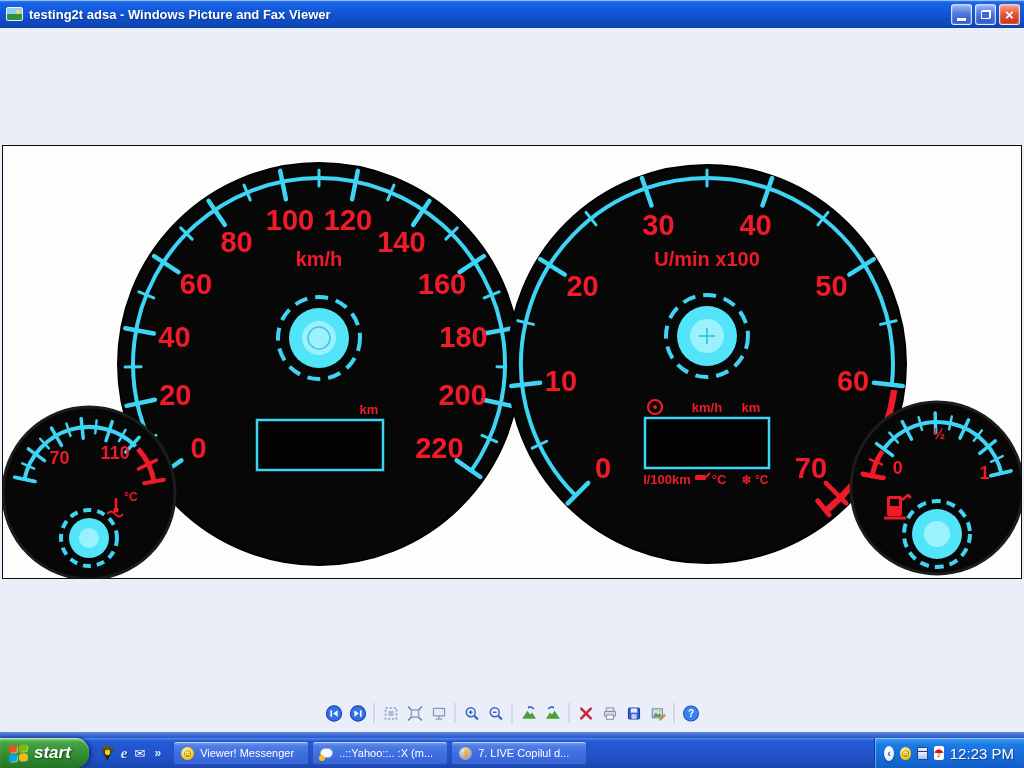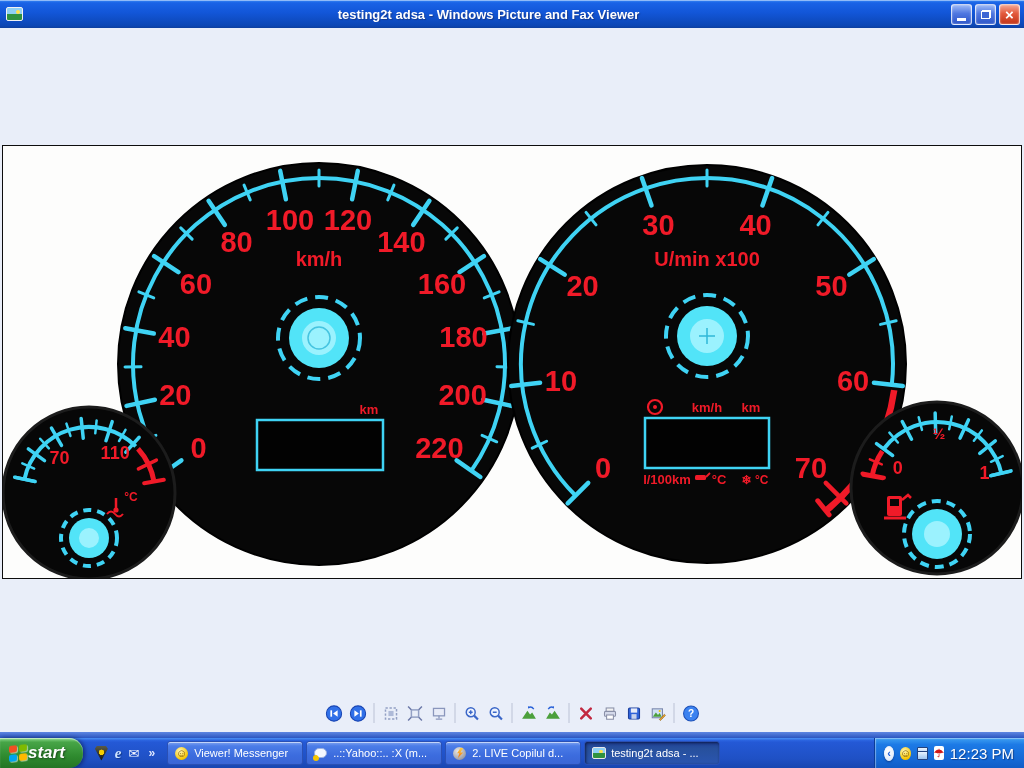--- a/index.html
+++ b/index.html
@@ -3,21 +3,21 @@
 <meta charset="utf-8">
 <style>
   * { margin:0; padding:0; box-sizing:border-box; }
   html,body { width:1024px; height:768px; overflow:hidden; }
   body { position:relative; font-family:"Liberation Sans", sans-serif; background:#e9eef9; }
 
   
   .titlebar { position:absolute; top:0; left:0; width:1024px; height:28px;
     background:linear-gradient(180deg,#3b8bf5 0%,#1a63e6 10%,#1256d8 45%,#0c46b4 92%,#0d3f9e 100%);
     display:flex; align-items:center; padding:0 4px 0 6px;
-    box-shadow:inset 0 1px 0 rgba(255,255,255,.45);text-align:center; }
+    box-shadow:inset 0 1px 0 rgba(255,255,255,.45); }
   .titlebar .appicon { width:17px; height:14px; margin-right:6px; border:1px solid #f2f2f2;
     background:linear-gradient(180deg,#8fd0f5 0% 52%,#2f9240 52% 100%); border-radius:2px; position:relative; }
   .titlebar .appicon::after{content:"";position:absolute;right:2px;top:2px;width:4px;height:4px;border-radius:50%;background:#ffe24a;}
   .titlebar .title { color:#fff; font-size:13px; font-weight:bold; text-shadow:1px 1px 1px #173a8c; flex:1;
     white-space:nowrap; overflow:hidden; }
   .winbtn { width:21px; height:21px; margin-left:3px; border-radius:3px; border:1px solid rgba(255,255,255,.75);
     display:flex; align-items:center; justify-content:center; color:#fff; font-weight:bold;
     background:linear-gradient(180deg,#9db9f6 0%,#4f77e0 45%,#2d55c8 100%); box-shadow:inset 0 0 2px rgba(255,255,255,.6); }
   .winbtn.close { background:linear-gradient(180deg,#f4a692 0%,#e3593c 45%,#c83а1e 60%,#c23518 100%);
     background:linear-gradient(180deg,#f4a692 0%,#e3593c 45%,#c23518 100%); font-size:15px; }
@@ -41,21 +41,21 @@
     border:1px solid transparent; border-radius:2px; background:transparent; }
   .tb-sep { width:1px; height:20px; background:#bcc2d6; margin:0 4px; }
 
   .win-bottom { position:absolute; bottom:0; left:0; width:100%; height:6px;
     background:linear-gradient(180deg,#5d86e2,#2b55c0); }
 
   
   .taskbar { position:absolute; bottom:0; left:0; width:1024px; height:30px;
     background:linear-gradient(180deg,#4a90f4 0%,#2b64e0 8%,#2459d6 14%,#1f50c4 70%,#1846b0 100%);
     display:flex; align-items:stretch; z-index:5; }
-  .startbtn { flex:none; display:flex; align-items:center; gap:0; padding:0 18px 0 9px;
+  .startbtn { flex:none; display:flex; align-items:center; gap:6px; padding:0 18px 0 9px;
     background:linear-gradient(180deg,#8fdc8f 0%,#47a547 14%,#2f8b2f 60%,#247524 100%);
     border-radius:0 14px 14px 0; box-shadow:2px 0 4px rgba(0,0,30,.45), inset 0 1px 1px rgba(255,255,255,.5);
     color:#fff; font-size:17px; font-weight:bold; font-style:italic; text-shadow:1px 1px 2px #1c4a1c; }
   .flag { width:19px; height:17px; display:grid; grid-template-columns:8px 8px; grid-template-rows:7px 7px;
     gap:1.5px; transform:skewY(-6deg); filter:drop-shadow(1px 1px 0 rgba(255,255,255,.55)); }
   .flag span { border-radius:2px; }
   .flag .f1{background:#f25022}.flag .f2{background:#7fba00}.flag .f3{background:#00a4ef}.flag .f4{background:#ffb900}
 
   .quicklaunch { flex:none; display:flex; align-items:center; gap:7px; padding:0 8px 0 12px; }
   .ql-shield { width:13px; height:15px;
@@ -409,27 +409,21 @@
       <div class="task">
         <span class="ticon">
           <span class="i-bubble"></span>
         </span>
         <span class="lbl">..::Yahoo::.. :X (m...</span>
       </div>
       <div class="task">
         <span class="ticon">
           <span class="i-winamp"></span>
         </span>
-        <span class="lbl">2. LIVE Copilul d...</span>
-      </div>
-      <div class="task active">
-        <span class="ticon">
-          <span class="i-viewer"></span>
-        </span>
-        <span class="lbl">testing2t adsa - ...</span>
+        <span class="lbl">7. LIVE Copilul d...</span>
       </div>
     </div>
 
   <div class="tray">
     <span class="tray-chevron">‹</span>
     <span class="i-smiley">☺</span>
     <span class="i-network"></span>
     <span class="i-avira">☂</span>
     <span class="clock">12:23 PM</span>
   </div>

